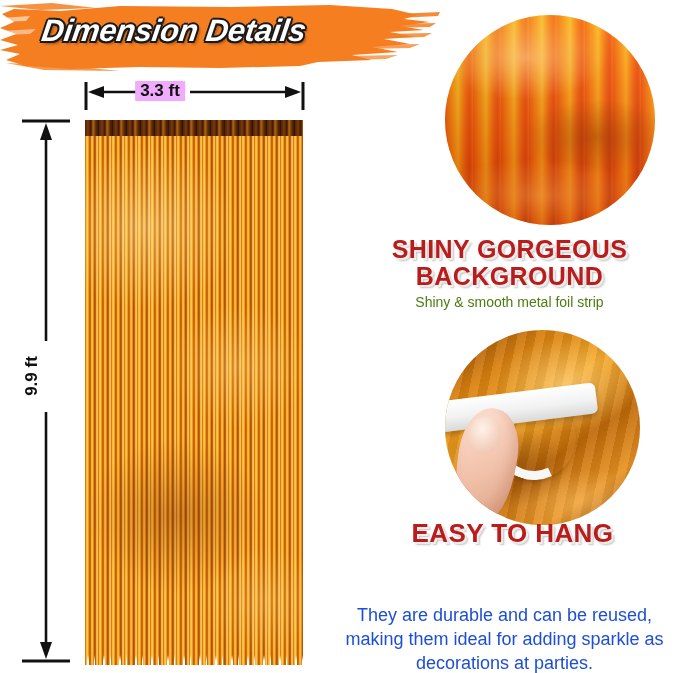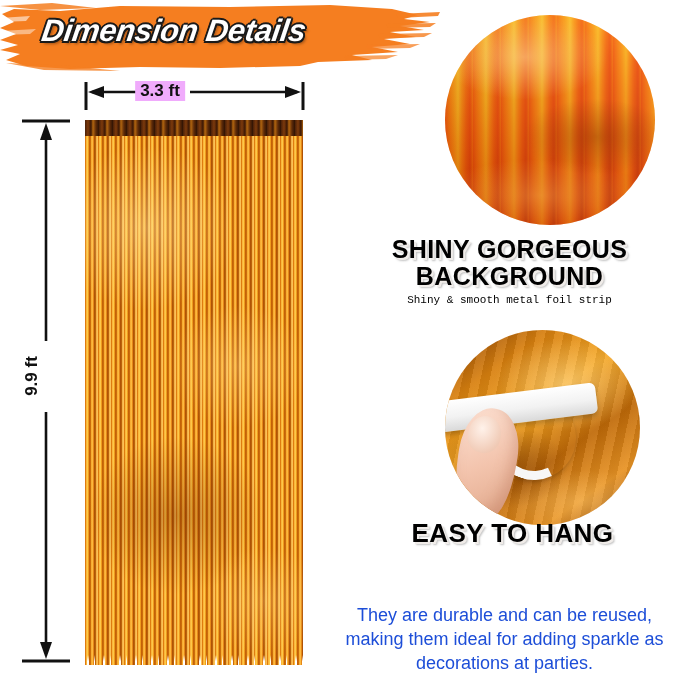--- a/index.html
+++ b/index.html
@@ -255,43 +255,42 @@
     background: radial-gradient(ellipse at 40% 35%, #fff2ea 0%, #f0c9b4 75%);
     border-radius: 50% 50% 45% 45%;
     transform: rotate(12deg);
   }
 
   .feature-title {
     position: absolute;
     width: 100%;
     text-align: center;
     font-weight: bold;
-    color: #000000;
+    color: #b91c1c;
     line-height: 1.08;
     text-shadow: 2px 2px 0 #f0ece9, 3px 3px 2px rgba(120,120,120,.45);
     letter-spacing: .4px;
   }
   #title-shiny {
     left: 0;
     top: 236px;
     font-size: 25px;
   }
   #title-hang {
     left: 3px;
     top: 519px;
     font-size: 26px;
   }
   .feature-sub {
     position: absolute;
     width: 100%;
     text-align: center;
-    color: #000000;
-    font-size: 11px;
+    color: #4d7c0f;
+    font-size: 14px;
     line-height: 1.22;
-    font-family: Liberation Mono, monospace;
   }
   #sub-shiny {
     left: 0;
     top: 294px;
   }
   #sub-hang {
     left: 0;
     top: 552px;
   }
   #closing-para {

